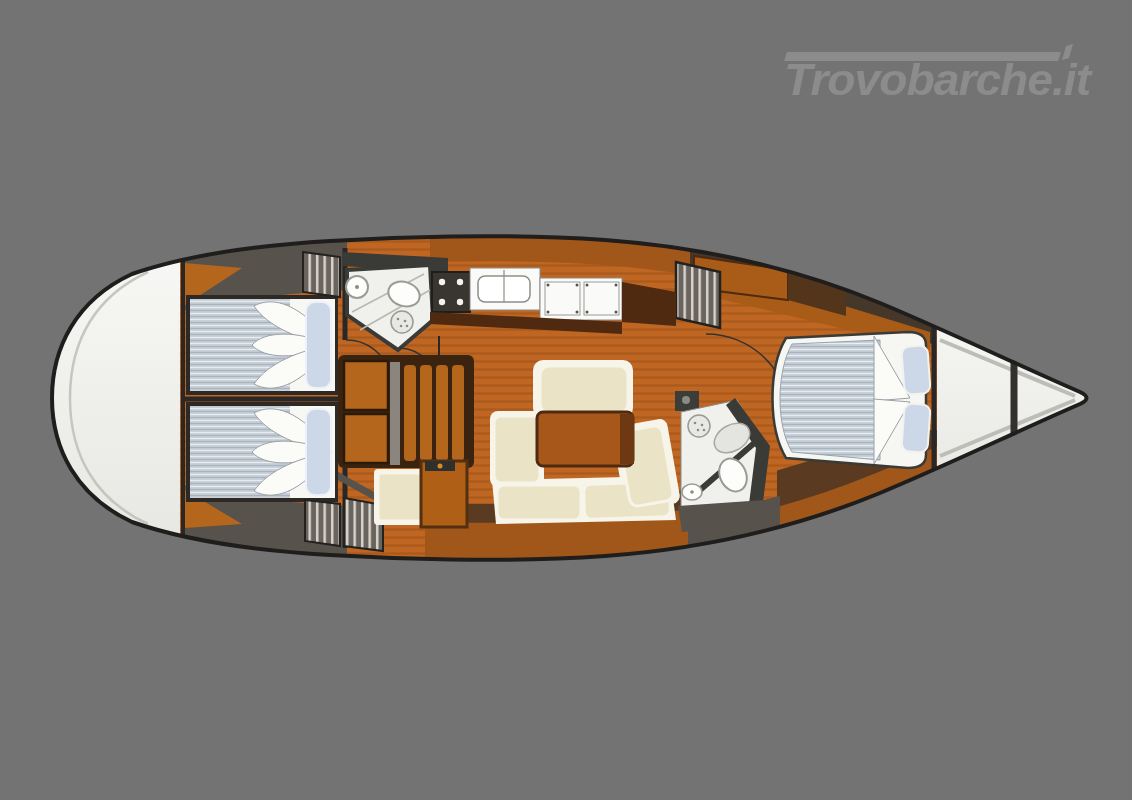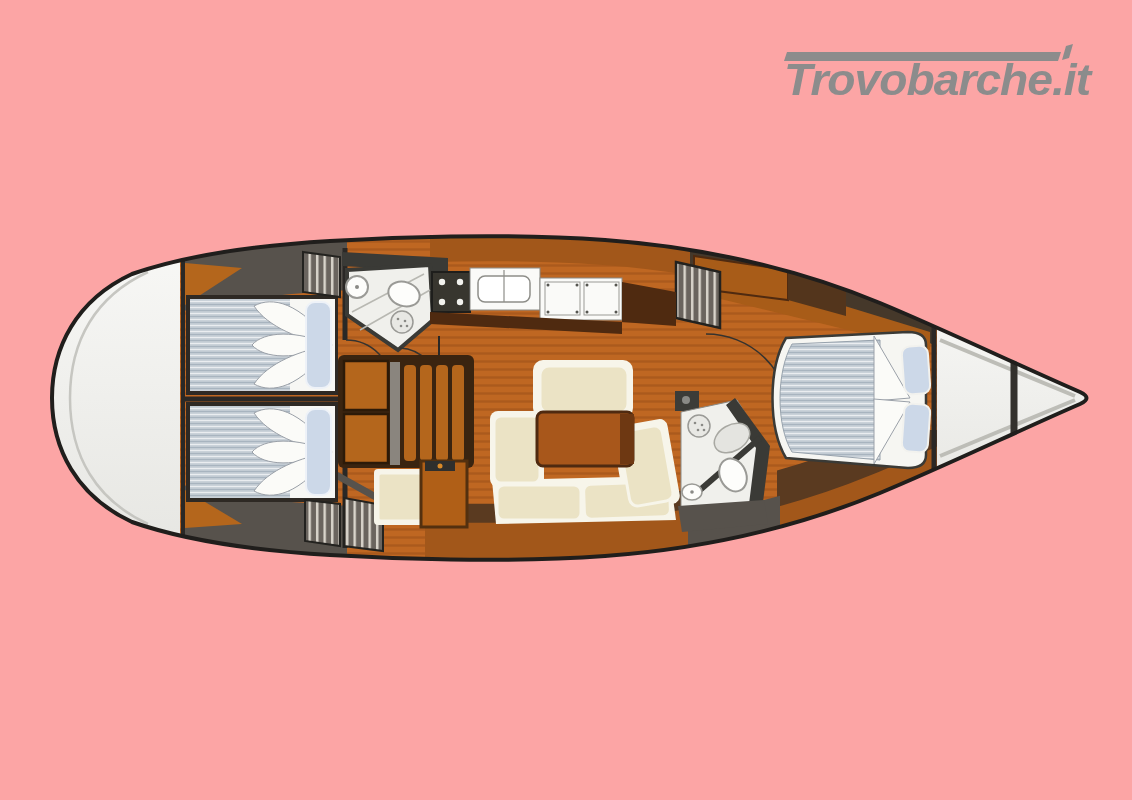--- a/index.html
+++ b/index.html
@@ -1,16 +1,16 @@
 <!DOCTYPE html>
 <html><head>
 <meta charset="utf-8">
 <style>
   html,body{margin:0;padding:0;background:#ffffff;}
-  .canvas{position:relative;width:1132px;height:800px;background:#fca5a5;overflow:hidden;
+  .canvas{position:relative;width:1132px;height:800px;background:#737373;overflow:hidden;
           font-family:"Liberation Sans",sans-serif;}
   svg{position:absolute;left:0;top:0;}
   .logo-text{font-family:"Liberation Sans",sans-serif;font-style:italic;font-weight:900;
              font-size:44px;letter-spacing:-1px;}
   .thin-line{fill:none;stroke:#35332f;stroke-width:1.5;}
 </style>
 </head>
 <body>
 
 <div class="canvas">

